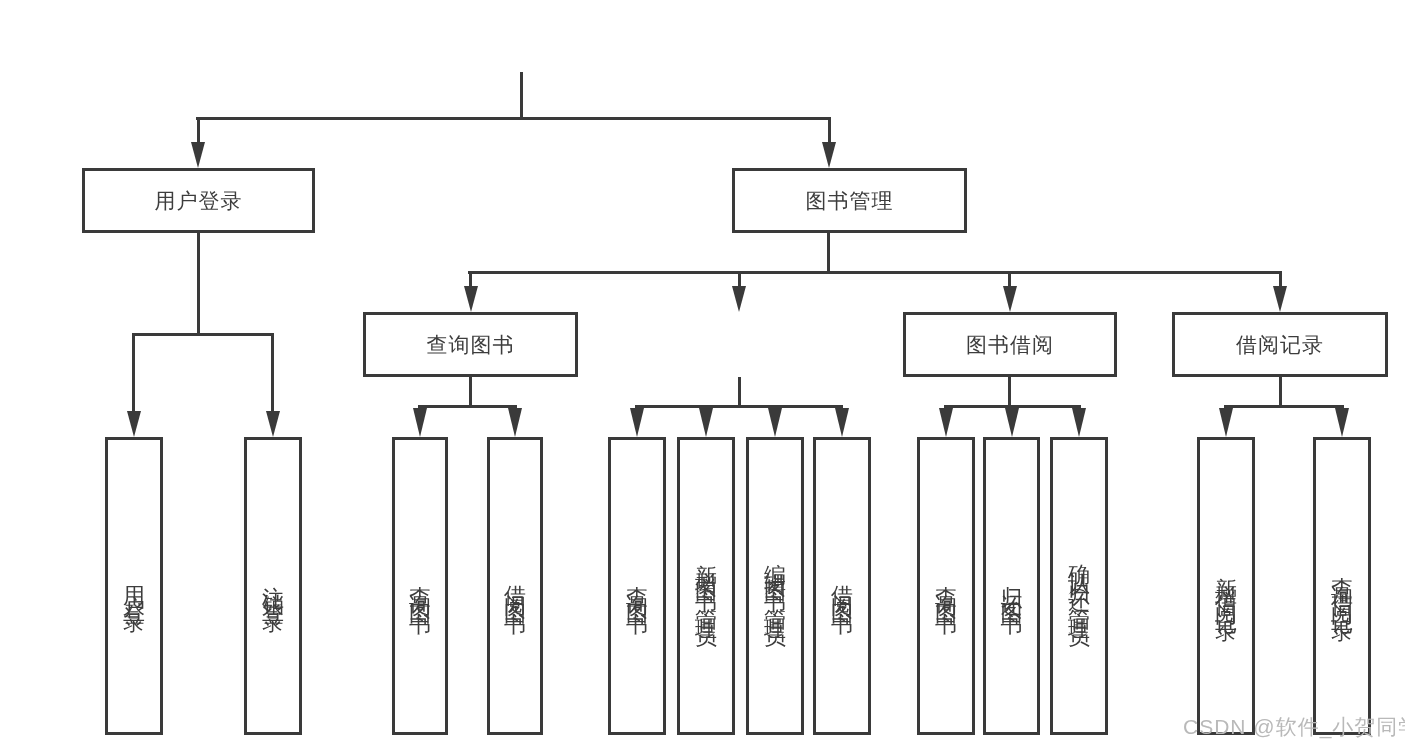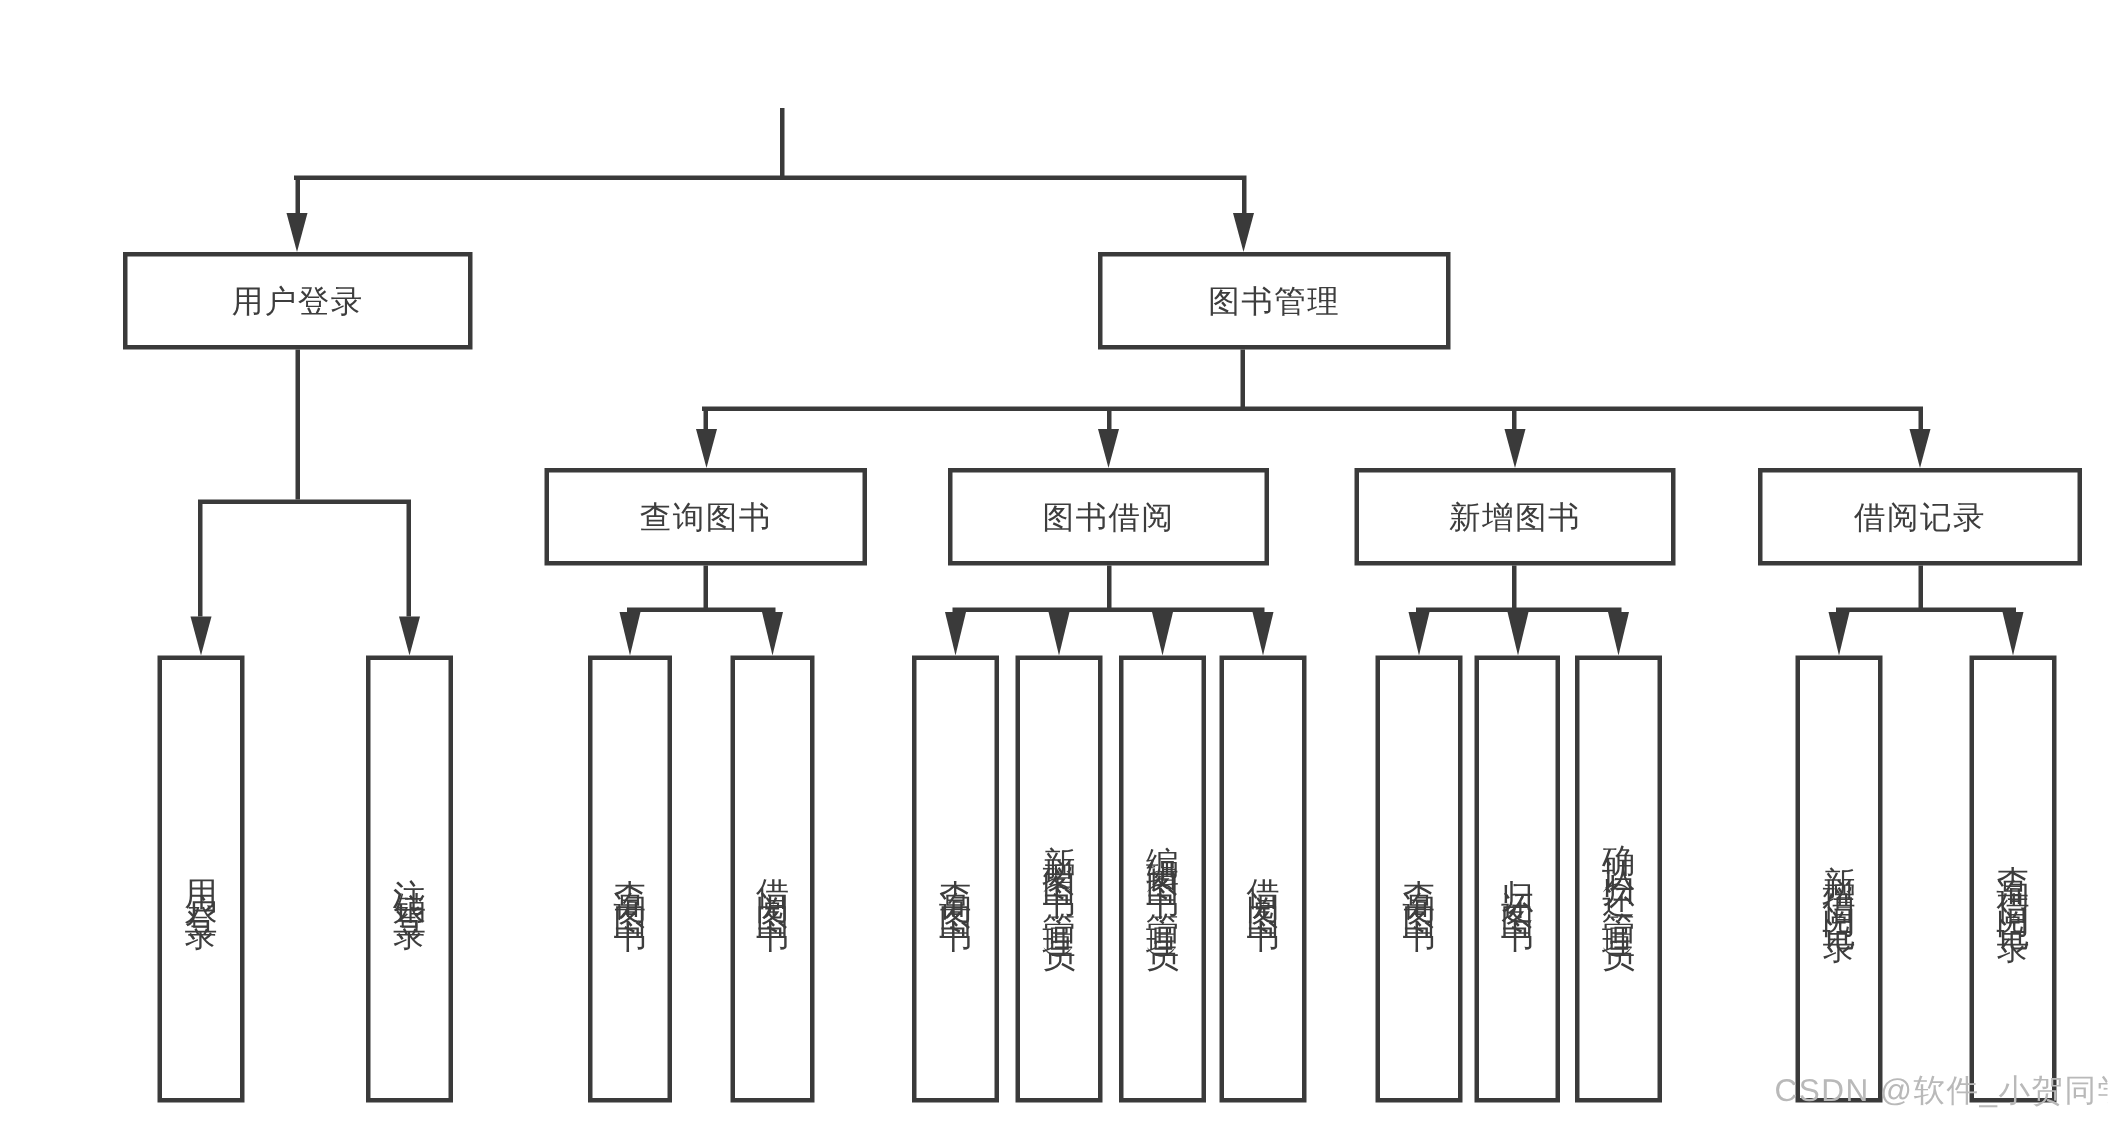--- a/index.html
+++ b/index.html
@@ -97,22 +97,21 @@
   <div class="vl" style="left:469px;top:274px;height:12px;"></div>
   <div class="arr" style="left:464px;top:286px;"></div>
   <div class="vl" style="left:738px;top:274px;height:12px;"></div>
   <div class="arr" style="left:732px;top:286px;"></div>
   <div class="vl" style="left:1008px;top:274px;height:12px;"></div>
   <div class="arr" style="left:1003px;top:286px;"></div>
   <div class="vl" style="left:1279px;top:274px;height:12px;"></div>
   <div class="arr" style="left:1273px;top:286px;"></div>
 
   <div class="box" style="left:363px;top:312px;width:215px;height:65px;">查询图书</div>
-  <div class="box" style="left:632px;top:312px;width:214px;height:65px;">图书借阅</div>
-  <div class="box" style="left:903px;top:312px;width:214px;height:65px;">新增图书</div>
+  <div class="box" style="left:903px;top:312px;width:214px;height:65px;">图书借阅</div>
   <div class="box" style="left:1172px;top:312px;width:216px;height:65px;">借阅记录</div>
 
   <div class="vl" style="left:469px;top:377px;height:30px;"></div>
   <div class="hl" style="left:418px;top:405px;width:99px;"></div>
   <div class="arr arr29" style="left:413px;top:408px;"></div>
   <div class="arr arr29" style="left:508px;top:408px;"></div>
 
   <div class="vl" style="left:738px;top:377px;height:30px;"></div>
   <div class="hl" style="left:635px;top:405px;width:208px;"></div>
   <div class="arr arr29" style="left:630px;top:408px;"></div>

